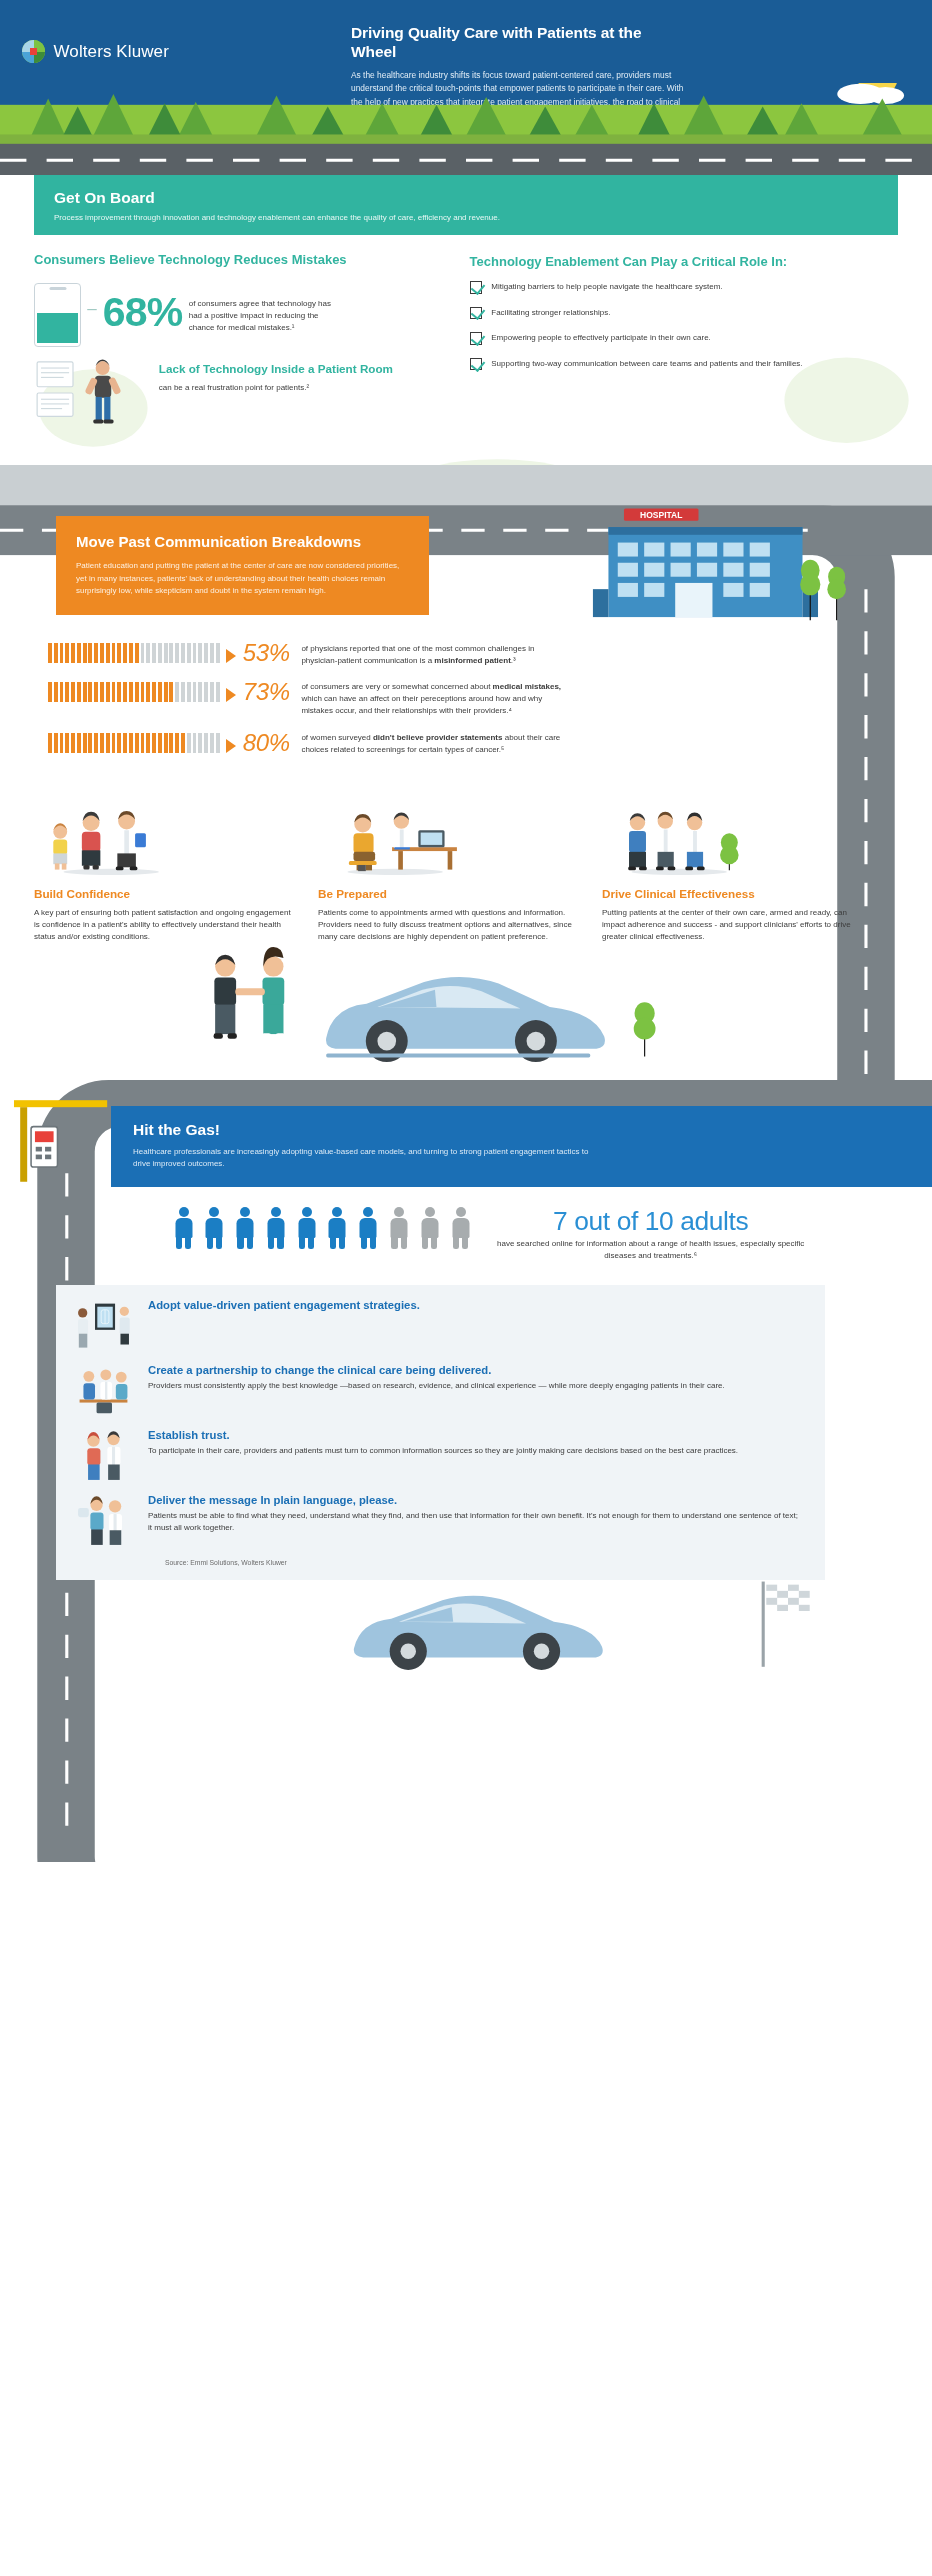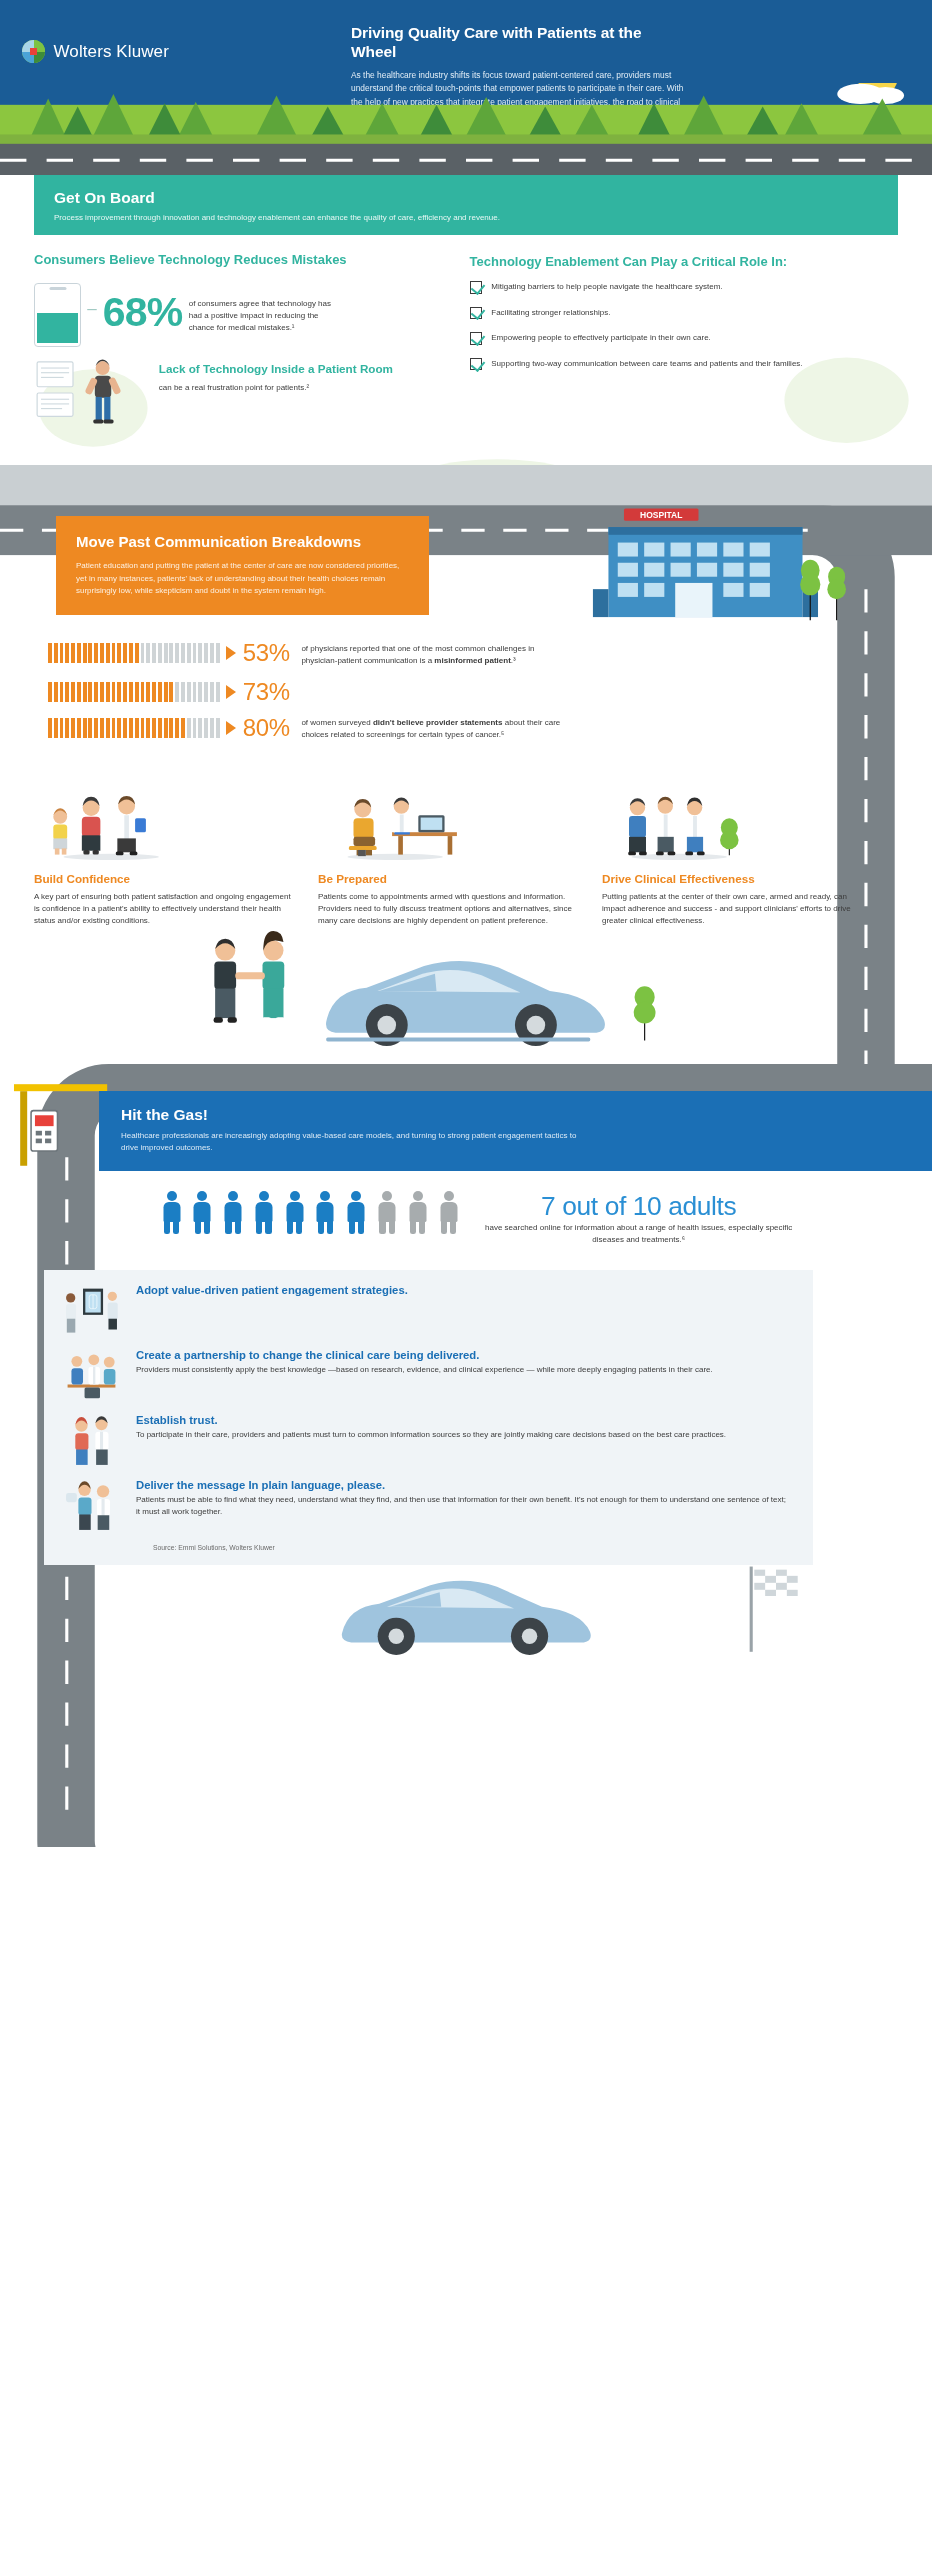--- a/index.html
+++ b/index.html
@@ -91,21 +91,21 @@
 
   .orange-card {
     position:relative; margin-left: 56px; width: 373px; background:#ee8922;
     padding: 17px 20px 18.6px 20px;
   }
   .orange-card h2 { color:#fff; font-size:15px; font-weight:bold; line-height:1.25; margin-bottom:8.5px; }
   .orange-card p { color:#fdf0e2; font-size:8px; line-height:1.52; }
 
   .bars { position:relative; padding: 0 34px 0 48px; margin-top: 26.4px; }
   .bar-row { display:flex; align-items:flex-start; gap:0; margin-bottom: 14px; }
-  .bar-vis { display:flex; align-items:center; width: 241px; flex:0 0 auto; padding-top:1.6px;}
+  .bar-vis { display:flex; align-items:flex-end; width: 241px; flex:0 0 auto; padding-top:1.6px;font-style:italic;}
   .seg-wrap { display:flex; gap:1.9px; height: 20px; align-items:center; }
   .seg { width: 3.9px; height: 20px; background:#ee8922; }
   .seg.off { background:#cfd4d6; }
   .tri {
     width:0;height:0;border-left:10px solid #ee8922;border-top:7px solid transparent;border-bottom:7px solid transparent;
     margin-left:6.2px;
   }
   .pct { color:#ee8922; font-size:24px; font-weight:300; line-height:20px; margin-left:7px; letter-spacing:-0.4px; }
   .bar-text { font-size:8px; line-height:1.5; color:#3c3c3c; padding-left: 12.4px; padding-top:0.8px; width: 280px;}
   .bar-text b { font-weight:bold; }
@@ -431,20 +431,21 @@
               <i class="seg off"></i>
               <i class="seg off"></i>
               <i class="seg off"></i>
               <i class="seg off"></i>
               <i class="seg off"></i>
               <i class="seg off"></i>
           </div>
           <span class="tri"></span>
           <span class="pct">73%</span>
         </div>
+        <div class="bar-text"><span>of consumers are very or somewhat concerned about </span><b>medical mistakes,</b><span> which can have an affect on their pereceptions around how and why mistakes occur, and their relationships with their providers.⁴</span></div>
       </div>
 
       <div class="bar-row">
         <div class="bar-vis">
           <div class="seg-wrap">
             <i class="seg"></i>
               <i class="seg"></i>
               <i class="seg"></i>
               <i class="seg"></i>
               <i class="seg"></i>
@@ -641,21 +642,21 @@
       <rect x="40" y="60" width="34" height="52" rx="3" fill="#ffffff" stroke="#6d767b" stroke-width="2"></rect>
       <rect x="45" y="66" width="24" height="14" fill="#e8413a"></rect>
       <g fill="#6d767b">
           <rect x="46" y="86" width="8" height="6"></rect>
           <rect x="58" y="86" width="8" height="6"></rect>
           <rect x="46" y="96" width="8" height="6"></rect>
           <rect x="58" y="96" width="8" height="6"></rect>
         </g>
     </svg>
 
-    <div style="position:relative; padding-top: 26.4px;">
+    <div style="position:relative; padding-top: 26.4px; padding-left: 12px;">
       <div class="blue-band">
         <h2>Hit the Gas!</h2>
         <p>Healthcare professionals are increasingly adopting value-based care models, and turning to strong patient engagement tactics to drive improved outcomes.</p>
       </div>
 
       <div style="position:relative; background:#fff; margin-left:99px; width:833px; padding-bottom:6.2px;">
         <div class="people-row">
           <div class="people">
             <span class="person">
                 <i class="head" style="background:#1b7ec4"></i>

